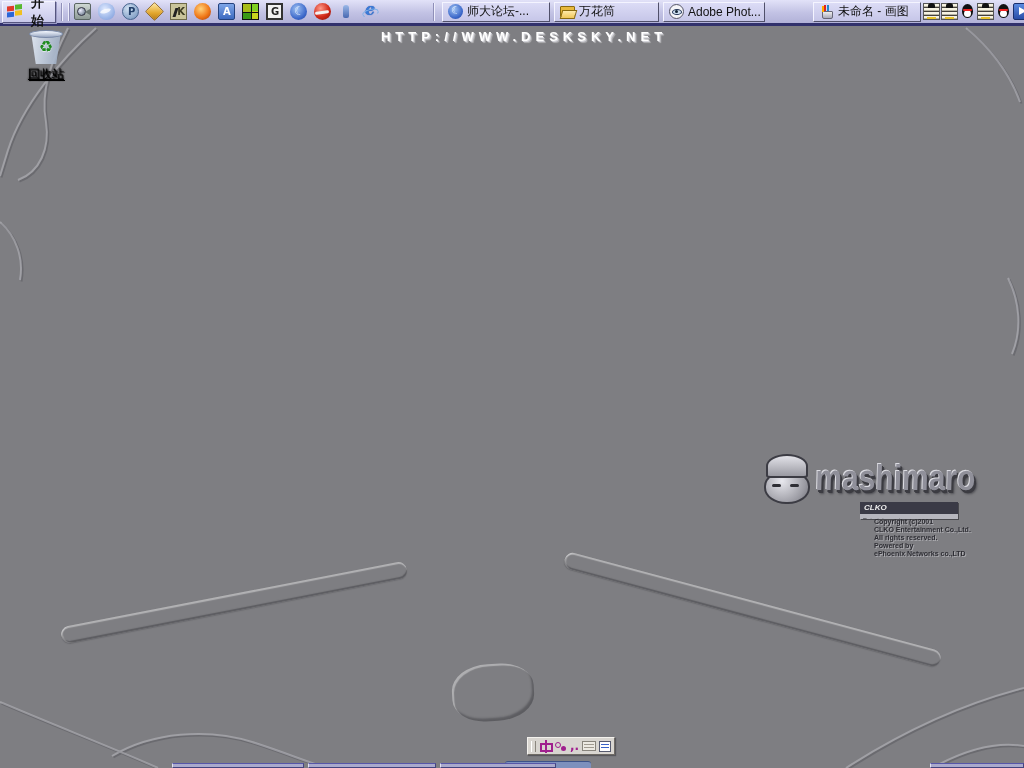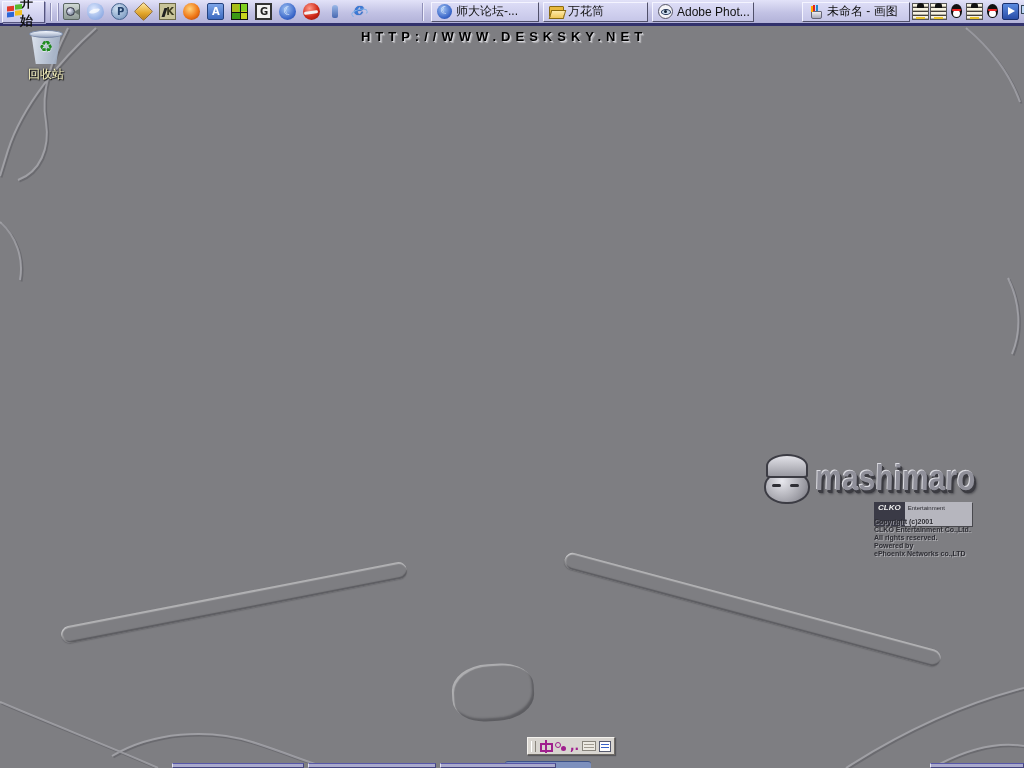--- a/index.html
+++ b/index.html
@@ -3,21 +3,21 @@
 <meta charset="utf-8">
 <style>
   html,body{margin:0;padding:0;}
   body{width:1024px;height:768px;overflow:hidden;font-family:"Liberation Sans","DejaVu Sans",sans-serif;}
   #screen{position:relative;width:1024px;height:768px;background:#7e7e82;overflow:hidden;}
 
   
   #taskbar{position:absolute;left:0;top:0;width:1024px;height:26px;
     background:linear-gradient(#e2e2f8,#c2c2e4 55%,#b2b2d8);
     border-bottom:3px solid #31316c;display:flex;align-items:center;box-sizing:border-box;z-index:50;}
-  .startbtn{display:flex;align-items:center;gap:3px;height:20px;margin:0 2px 0 2px;padding:0 6px 0 3px;
+  .startbtn{display:flex;align-items:center;gap:14px;height:20px;margin:0 2px 0 2px;padding:0 6px 0 3px;
     background:linear-gradient(#e6e6fa,#c8c8ea);border:1px solid;border-color:#f4f4ff #55557e #55557e #f4f4ff;
     box-shadow:1px 1px 0 #9a9ac4;font-weight:bold;font-size:13px;color:#111;cursor:pointer;}
   .flag{width:16px;height:14px;position:relative;transform:skewY(-6deg);}
   .flag::before{content:"";position:absolute;left:1px;top:1px;width:7px;height:5px;background:#e23a2a;box-shadow:8px -1px 0 #58b830;}
   .flag::after{content:"";position:absolute;left:1px;top:7px;width:7px;height:5px;background:#2a66d8;box-shadow:8px -1px 0 #f0c020;}
   .sep{width:2px;height:18px;border-left:1px solid #8f8fb8;border-right:1px solid #eeeefc;margin:0 3px;}
   .grip{width:3px;height:18px;border-left:1px solid #eeeefc;border-right:1px solid #8f8fb8;margin:0 2px;}
 
   .ql-tray{display:flex;align-items:center;gap:7px;padding:0 2px;}
   .ql{width:17px;height:17px;position:relative;flex:0 0 auto;cursor:pointer;}
@@ -73,51 +73,51 @@
   .qqs::before{content:"";position:absolute;left:4px;top:-1px;width:7px;height:5px;background:#111;border-radius:50% 50% 0 0;}
   .qqs::after{content:"";position:absolute;left:3px;bottom:0;width:9px;height:2px;background:#e8c22a;}
   .play{background:linear-gradient(#5a8ae0,#2a4ea8);border:1px solid #1a306e;border-radius:2px;box-sizing:border-box;}
   .play::before{content:"";position:absolute;left:5px;top:3px;border-left:7px solid #fff;border-top:4px solid transparent;border-bottom:4px solid transparent;}
   .net::before{content:"";position:absolute;left:1px;top:2px;width:8px;height:7px;background:#bcd6f6;border:1px solid #345;}
   .net::after{content:"";position:absolute;left:6px;top:7px;width:8px;height:7px;background:#4a78c8;border:1px solid #234;}
   .vol::before{content:"";position:absolute;left:2px;top:6px;width:4px;height:6px;background:#8a8a86;}
   .vol::after{content:"";position:absolute;left:4px;top:2px;border-right:8px solid #8a8a86;border-top:7px solid transparent;border-bottom:7px solid transparent;}
 
   
-  #wallpaper-text{position:absolute;left:504px;top:29px;transform:translateX(-50%);
-    font-weight:bold;font-size:13px;letter-spacing:5px;color:#000000;white-space:nowrap;
+  #wallpaper-text{position:absolute;left:524px;top:29px;transform:translateX(-50%);
+    font-weight:bold;font-size:13px;letter-spacing:5px;color:#ffffff;white-space:nowrap;
     text-shadow:1px 1px 0 #d4d4da,2px 2px 1px rgba(255,255,255,.4);z-index:5;}
 
   .desk-icon{position:absolute;left:14px;top:30px;width:64px;text-align:center;cursor:pointer;z-index:5;}
   .bin{position:relative;width:40px;height:34px;margin:0 auto;}
   .bin .rim{position:absolute;left:3px;top:0;right:3px;height:8px;background:linear-gradient(#f4f8ff,#9aa8c2);border-radius:50%;border:1px solid #7a8aa8;box-sizing:border-box;}
   .bin .body{position:absolute;left:4px;top:4px;right:4px;bottom:0;background:linear-gradient(100deg,rgba(228,235,245,.95),rgba(152,168,192,.9));clip-path:polygon(4% 0,96% 0,82% 100%,18% 100%);}
   .bin .recycle{position:absolute;left:0;right:0;top:7px;text-align:center;font-size:16px;line-height:20px;color:#1f8a1f;text-shadow:0 1px 1px rgba(255,255,255,.6);}
-  .desk-icon .icon-label{margin-top:2px;color:#fef9c3;font-size:12px;text-shadow:1px 1px 1px #000,0 0 2px #000;}
+  .desk-icon .icon-label{margin-top:2px;color:#000000;font-size:12px;text-shadow:1px 1px 1px #000,0 0 2px #000;text-decoration:underline;}
 
   
   .emboss-bar{position:absolute;border-radius:9px;
     box-shadow:inset 0 2px 1px rgba(255,255,255,.4),inset 2px 0 1px rgba(255,255,255,.25),inset 0 -2px 1px rgba(40,40,46,.4),0 1px 1px rgba(40,40,46,.22);}
   #eye-left{left:58px;top:594px;width:352px;height:17px;transform:rotate(-11deg);}
   #eye-right{left:558px;top:601px;width:389px;height:17px;transform:rotate(15deg);}
   #nose-blob{position:absolute;left:452px;top:664px;width:82px;height:57px;border-radius:45% 40% 45% 40%;transform:rotate(-3deg);
     box-shadow:inset 2px 2px 1px rgba(255,255,255,.38),inset -2px -3px 2px rgba(40,40,46,.38);}
   #wall-curves{position:absolute;left:0;top:26px;z-index:1;}
 
   
   #logo{position:absolute;left:760px;top:450px;width:256px;height:108px;z-index:4;}
   .char-head{position:absolute;left:2px;top:4px;width:52px;height:54px;}
   .char-head .dome{position:absolute;left:4px;top:0;width:42px;height:24px;background:linear-gradient(#e2e2e8,#9a9aa2);border:2px solid #3c3c44;border-radius:50% 50% 10% 10%;box-sizing:border-box;}
   .char-head .face{position:absolute;left:2px;top:16px;width:46px;height:34px;background:radial-gradient(circle at 38% 30%,#e8e8ee,#9a9aa2 70%,#6e6e76);border:2px solid #3c3c44;border-radius:48%;box-sizing:border-box;}
   .char-head .eye1,.char-head .eye2{position:absolute;top:30px;width:9px;height:3px;background:#2e2e34;border-radius:2px;}
   .char-head .eye1{left:10px;} .char-head .eye2{left:28px;}
   .wordmark{position:absolute;left:56px;top:8px;font-weight:bold;font-size:30px;letter-spacing:0px;color:#90909a;
     transform:scaleY(1.2) skewX(-2deg);transform-origin:left top;white-space:nowrap;
     text-shadow:-1px -1px 0 #dcdce2,1px 1px 0 #3c3c42,2px 2px 0 #3c3c42,3px 3px 2px rgba(25,25,30,.45);}
-  .badge{position:absolute;left:114px;top:52px;width:98px;height:24px;display:flex;box-shadow:1px 1px 0 rgba(20,20,25,.5);}
+  .badge{position:absolute;left:100px;top:52px;width:98px;height:17px;display:flex;box-shadow:1px 1px 0 rgba(20,20,25,.5);flex-direction:column;}
   .badge .b-left{background:#3a3a46;color:#eee;font-weight:bold;font-style:italic;font-size:8px;line-height:12px;padding:0 4px;}
   .badge .b-right{background:#b6b6be;color:#2a2a30;font-size:6px;line-height:12px;padding:0 3px;flex:1;overflow:hidden;white-space:nowrap;}
   .copyright{position:absolute;left:114px;top:68px;font-size:7px;line-height:8px;font-weight:bold;color:#2e2e34;
     text-shadow:1px 1px 0 rgba(205,205,212,.55);white-space:nowrap;}
 
   
   #ime{position:absolute;left:527px;top:737px;height:16px;display:flex;align-items:center;gap:3px;padding:0 3px;
     background:#d8d5d0;border:1px solid;border-color:#f4f2ee #6e6a64 #6e6a64 #f4f2ee;box-shadow:1px 1px 1px rgba(30,30,35,.4);z-index:40;}
   #ime .igrip{width:3px;height:11px;border-left:1px solid #fff;border-right:1px solid #8a867e;}
   .zhong{position:relative;width:13px;height:13px;cursor:pointer;}

